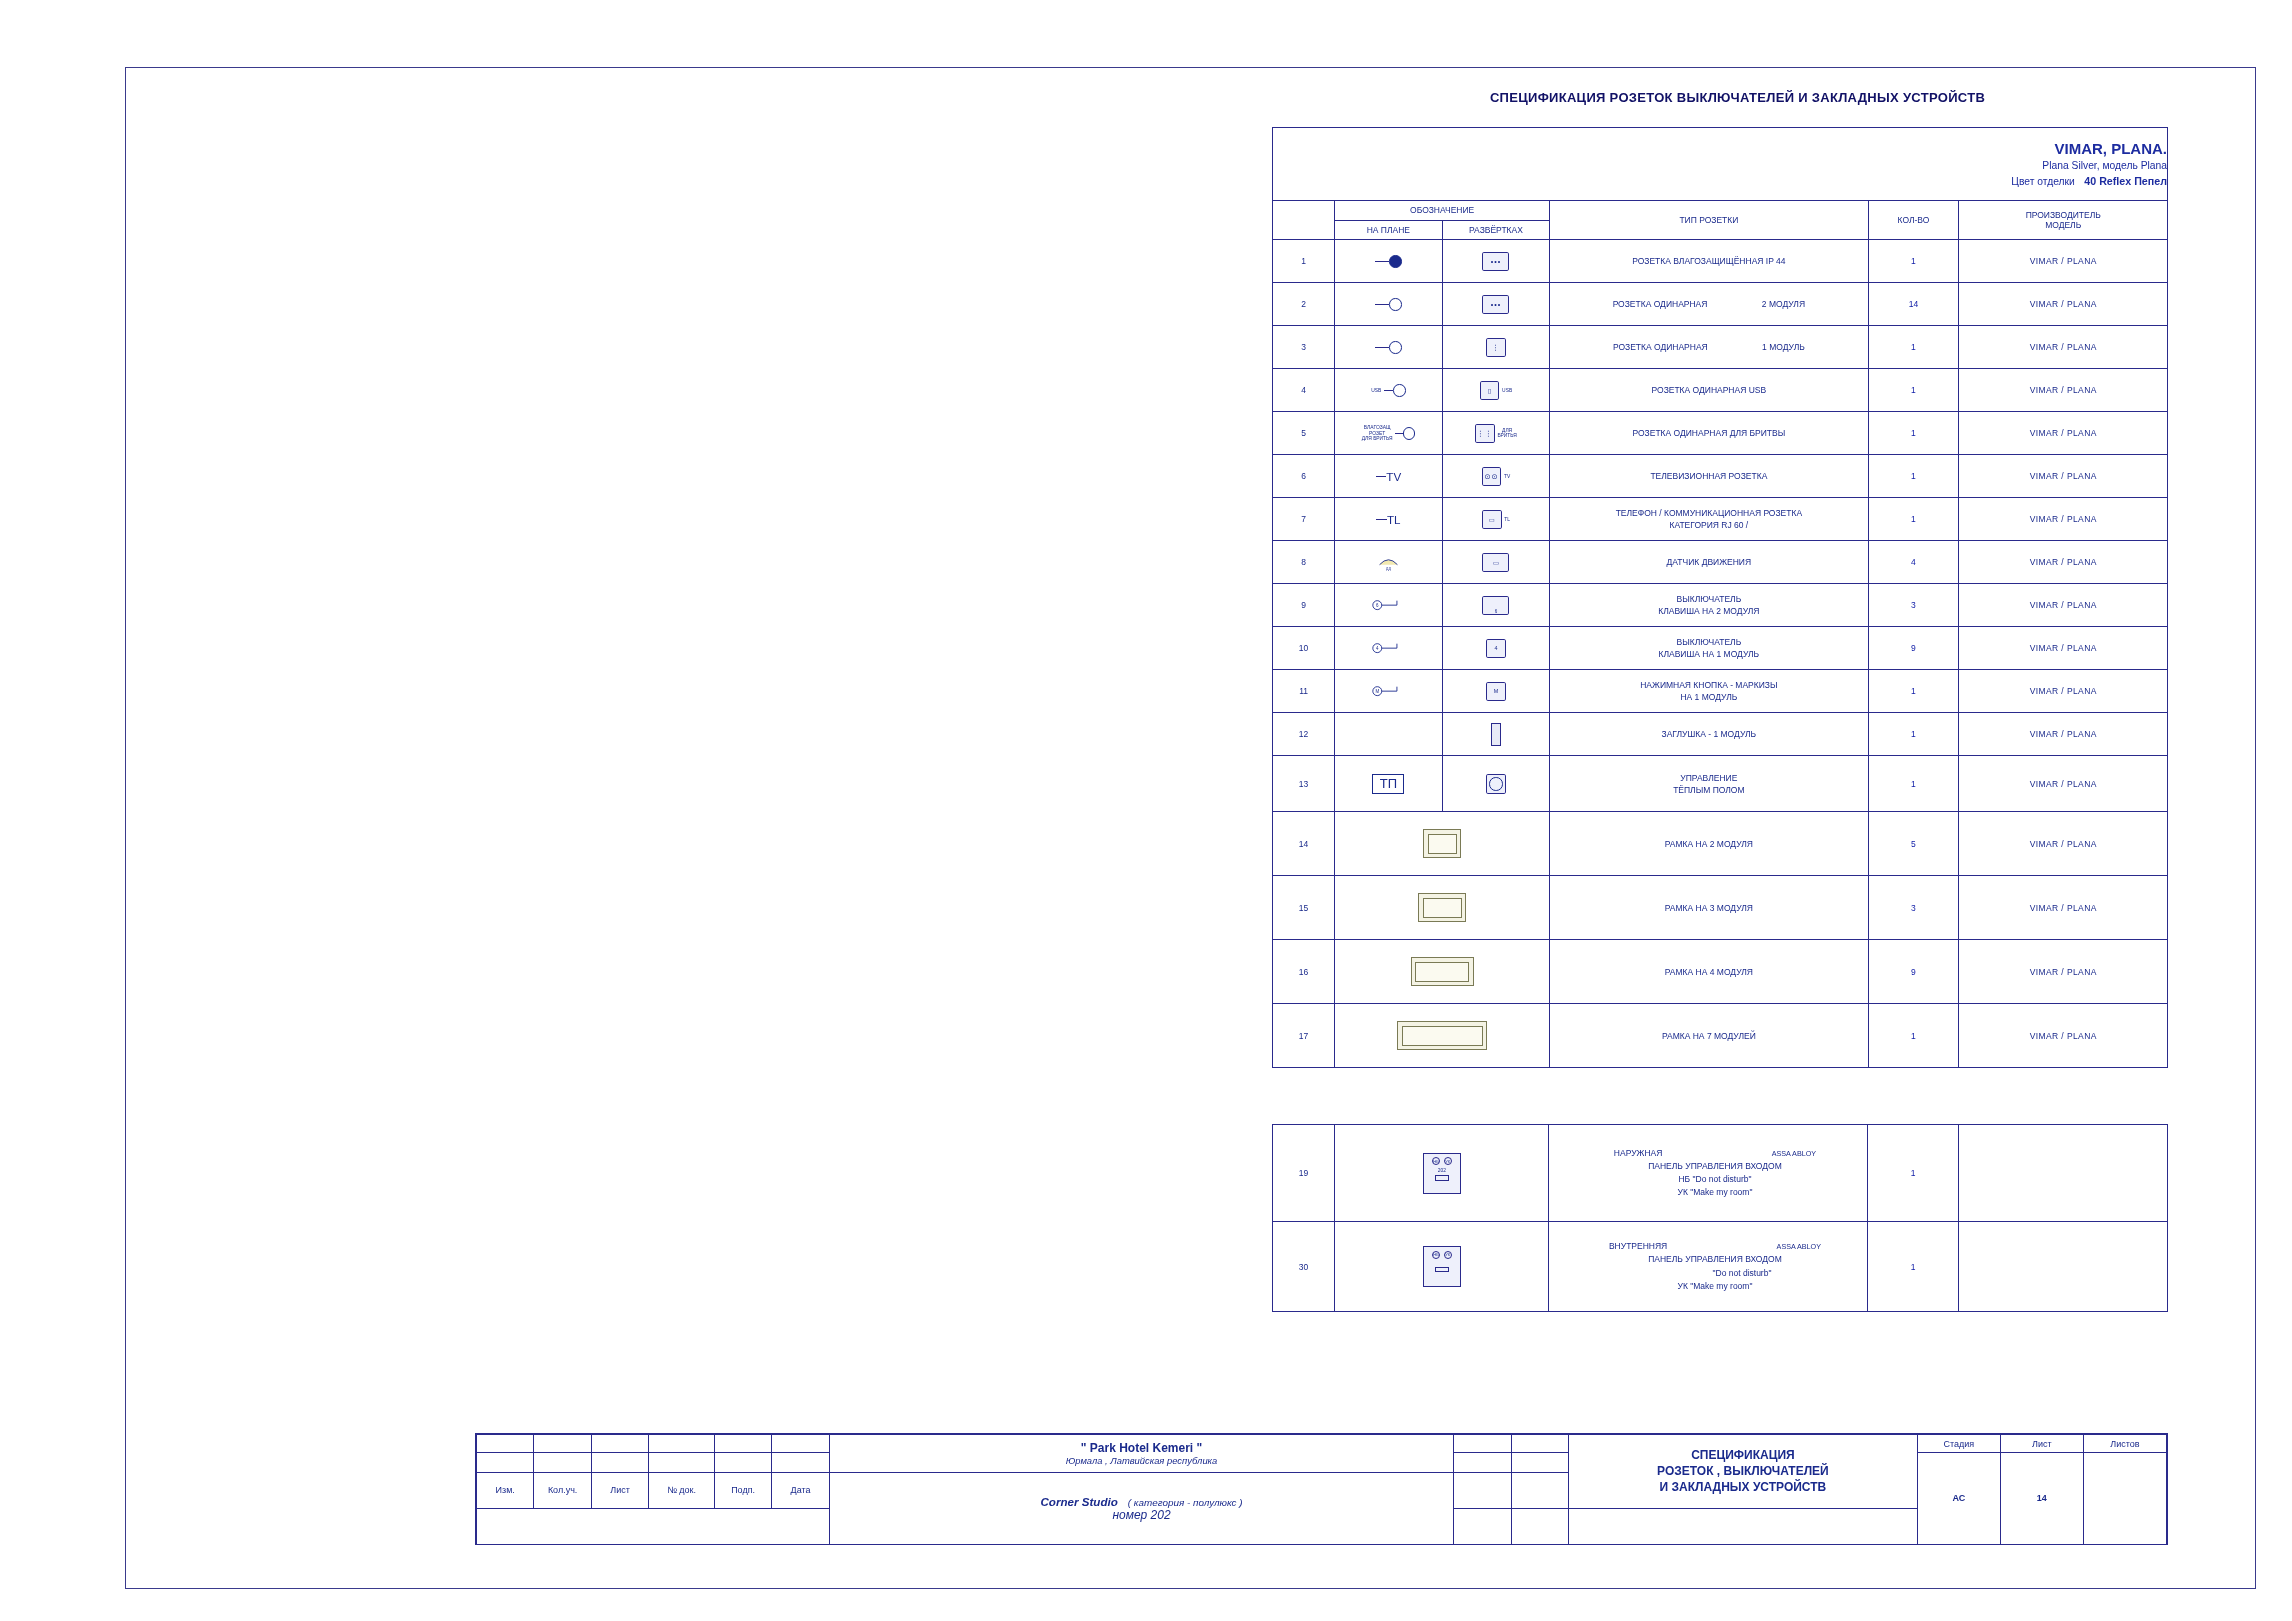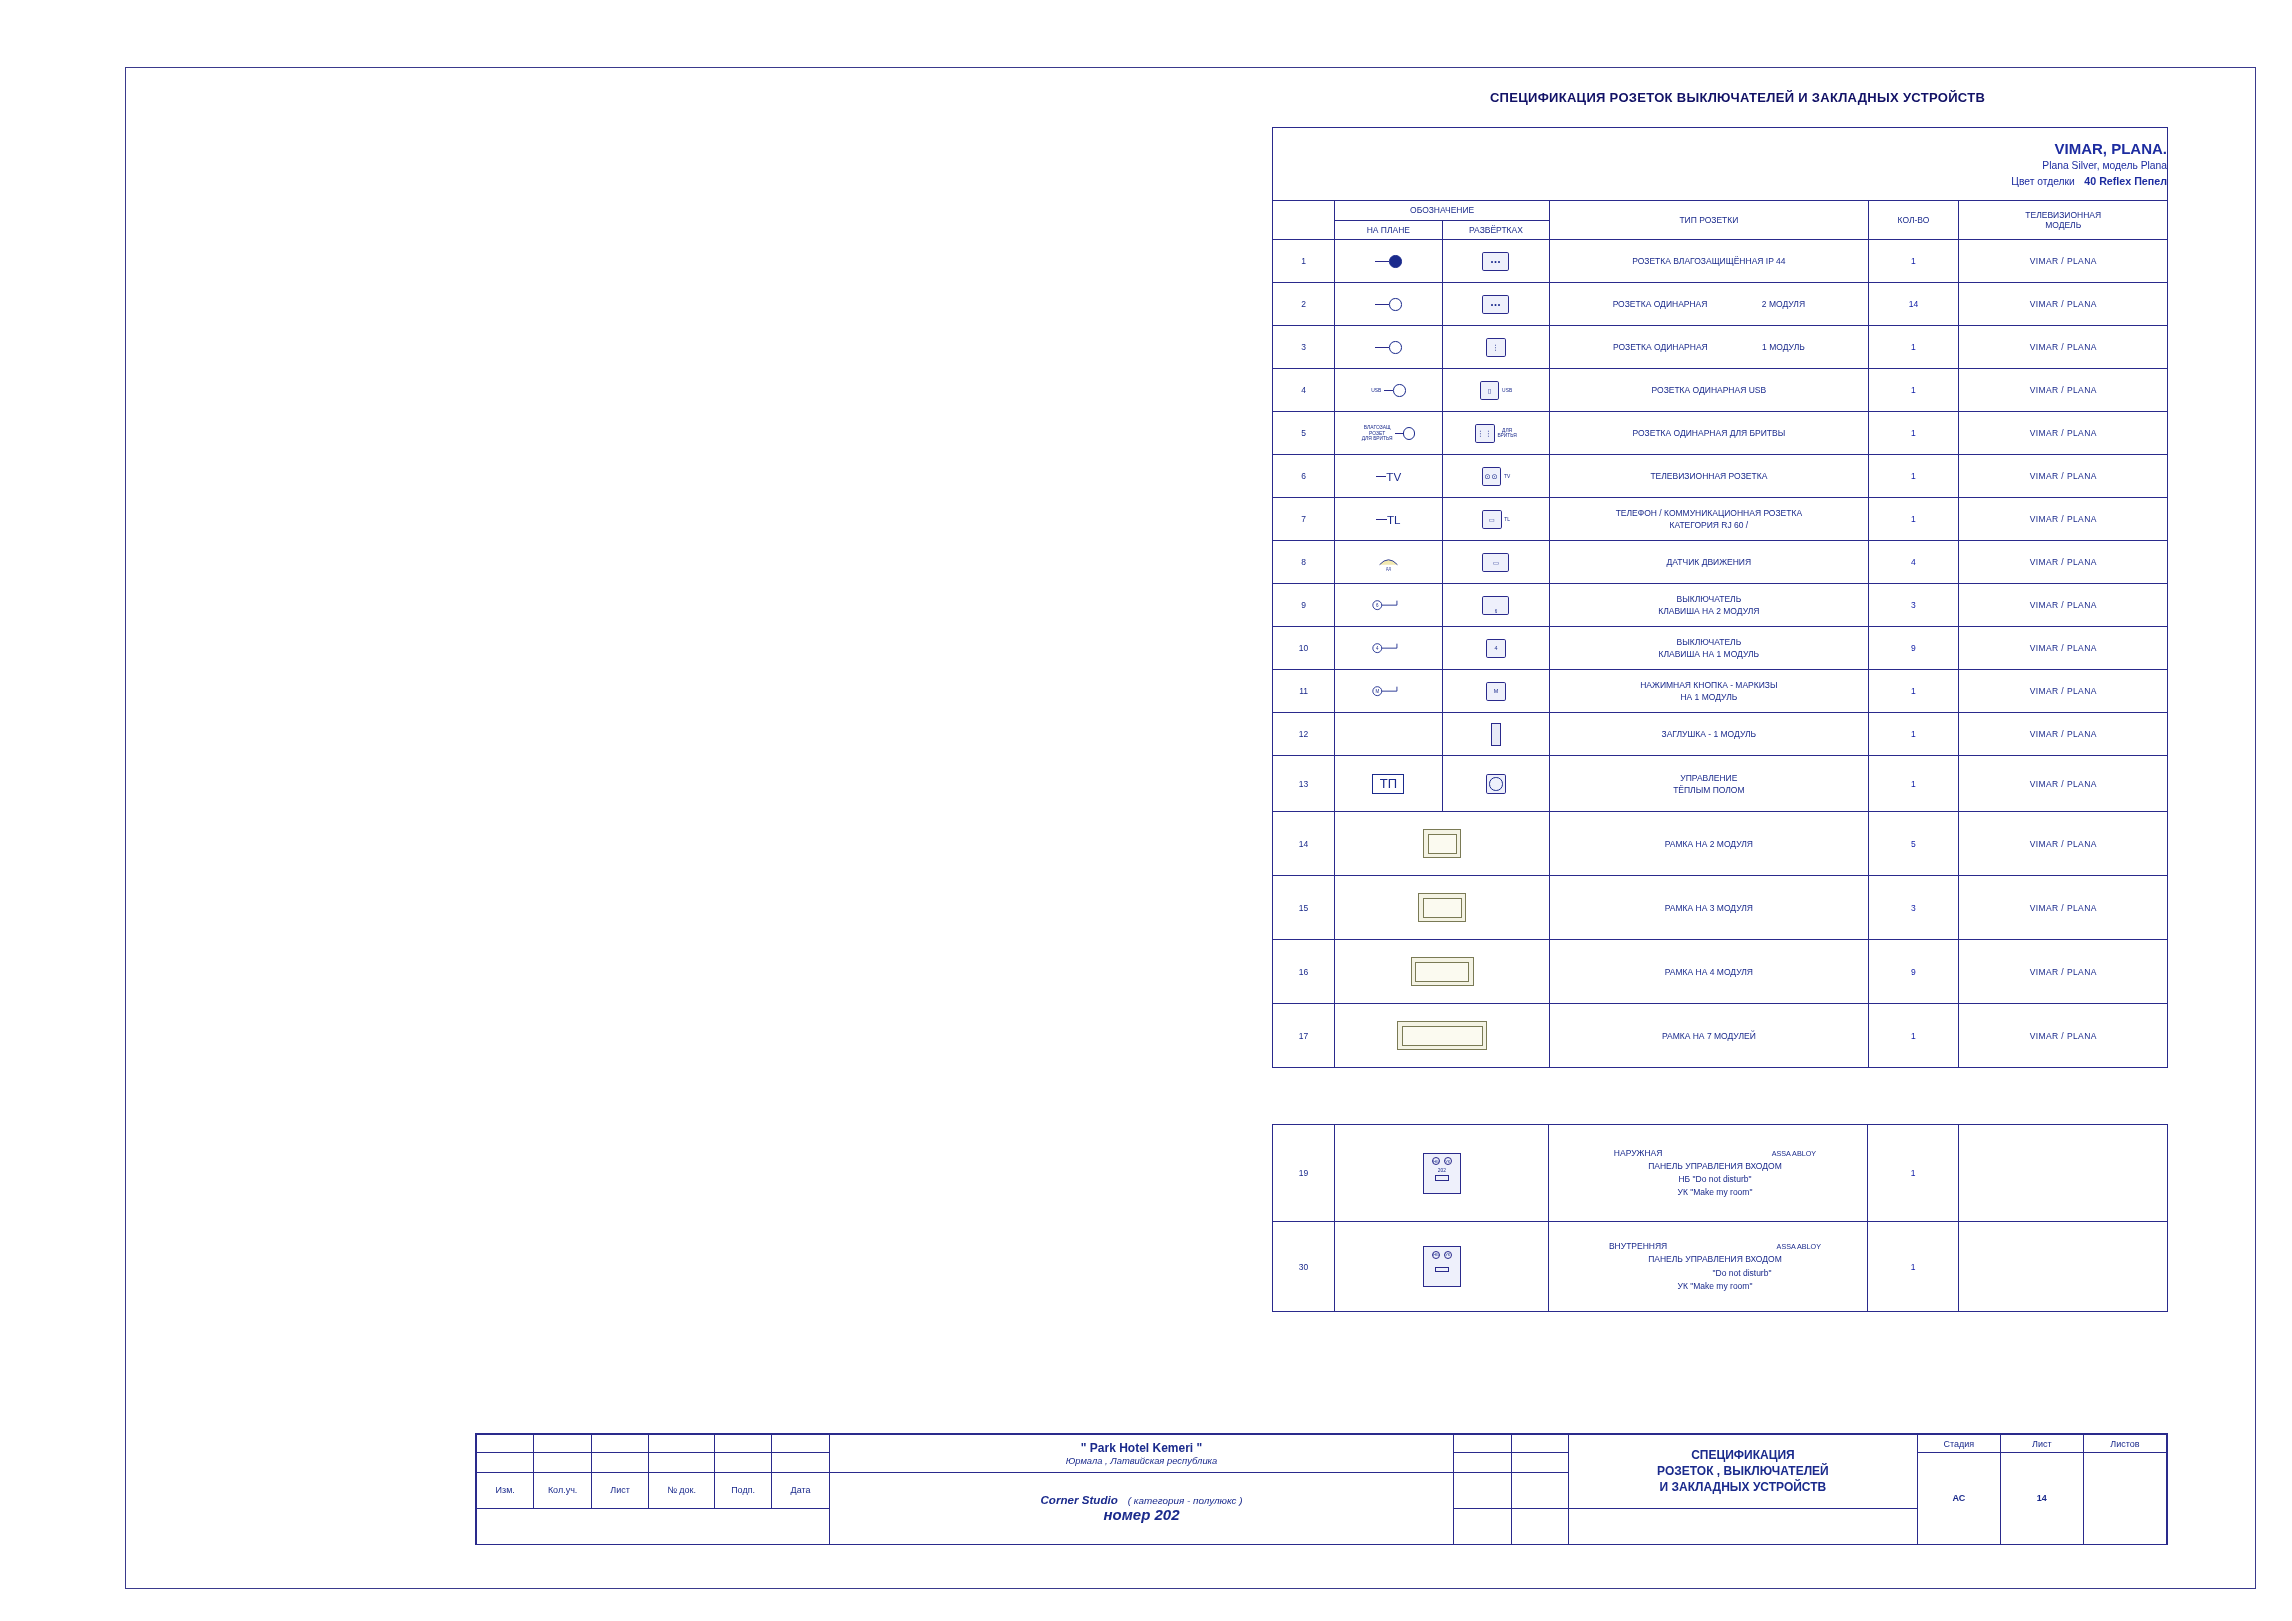--- a/index.html
+++ b/index.html
@@ -175,21 +175,21 @@
     border-collapse:collapse;
     width:100%; height:100%;
     color:#1a2a8c;
   }
   table.tb td { border:0.9px solid #2a2a8c; font-size:9px; text-align:center; vertical-align:middle; }
   .tb-small { font-size:9px; }
   .proj-name { font-size:12px; font-weight:bold; }
   .proj-sub { font-size:9.4px; font-style:italic; }
   .studio { font-size:11.6px; font-weight:bold; font-style:italic; }
   .studio-cat { font-size:9.9px; font-style:italic; font-weight:normal; }
-  .room-no { font-size:15px; font-weight:bold; font-style:italic; }
+  .room-no { font-size:12px; font-weight:normal; font-style:italic; }
   .tb-spec-title { font-size:12px; font-weight:bold; line-height:1.35; }
   .tb-stage { font-size:15px; font-weight:bold; }
   .tb-sheet { font-size:15px; font-weight:bold; }
 </style>
 </head>
 <body>
 
 <div class="sheet-border"></div>
 
 <div class="spec-title">СПЕЦИФИКАЦИЯ РОЗЕТОК  ВЫКЛЮЧАТЕЛЕЙ   И ЗАКЛАДНЫХ УСТРОЙСТВ</div>
@@ -216,21 +216,21 @@
         </div>
       </div>
     </td>
   </tr>
   <tr>
     <td rowspan="2"></td>
     <td class="th-oboz" colspan="2">ОБОЗНАЧЕНИЕ</td>
     <td class="th-tall" rowspan="2">ТИП РОЗЕТКИ</td>
     <td class="th-tall" rowspan="2">КОЛ-ВО</td>
     <td class="th-tall" rowspan="2">
-      <div>ТЕЛЕВИЗИОННАЯ</div>
+      <div>ПРОИЗВОДИТЕЛЬ</div>
       <div>МОДЕЛЬ</div>
     </td>
   </tr>
   <tr>
     <td class="th-sub">НА ПЛАНЕ</td>
     <td class="th-sub">РАЗВЁРТКАХ</td>
   </tr>
 
   <tr class="row">
     <td>1</td>

